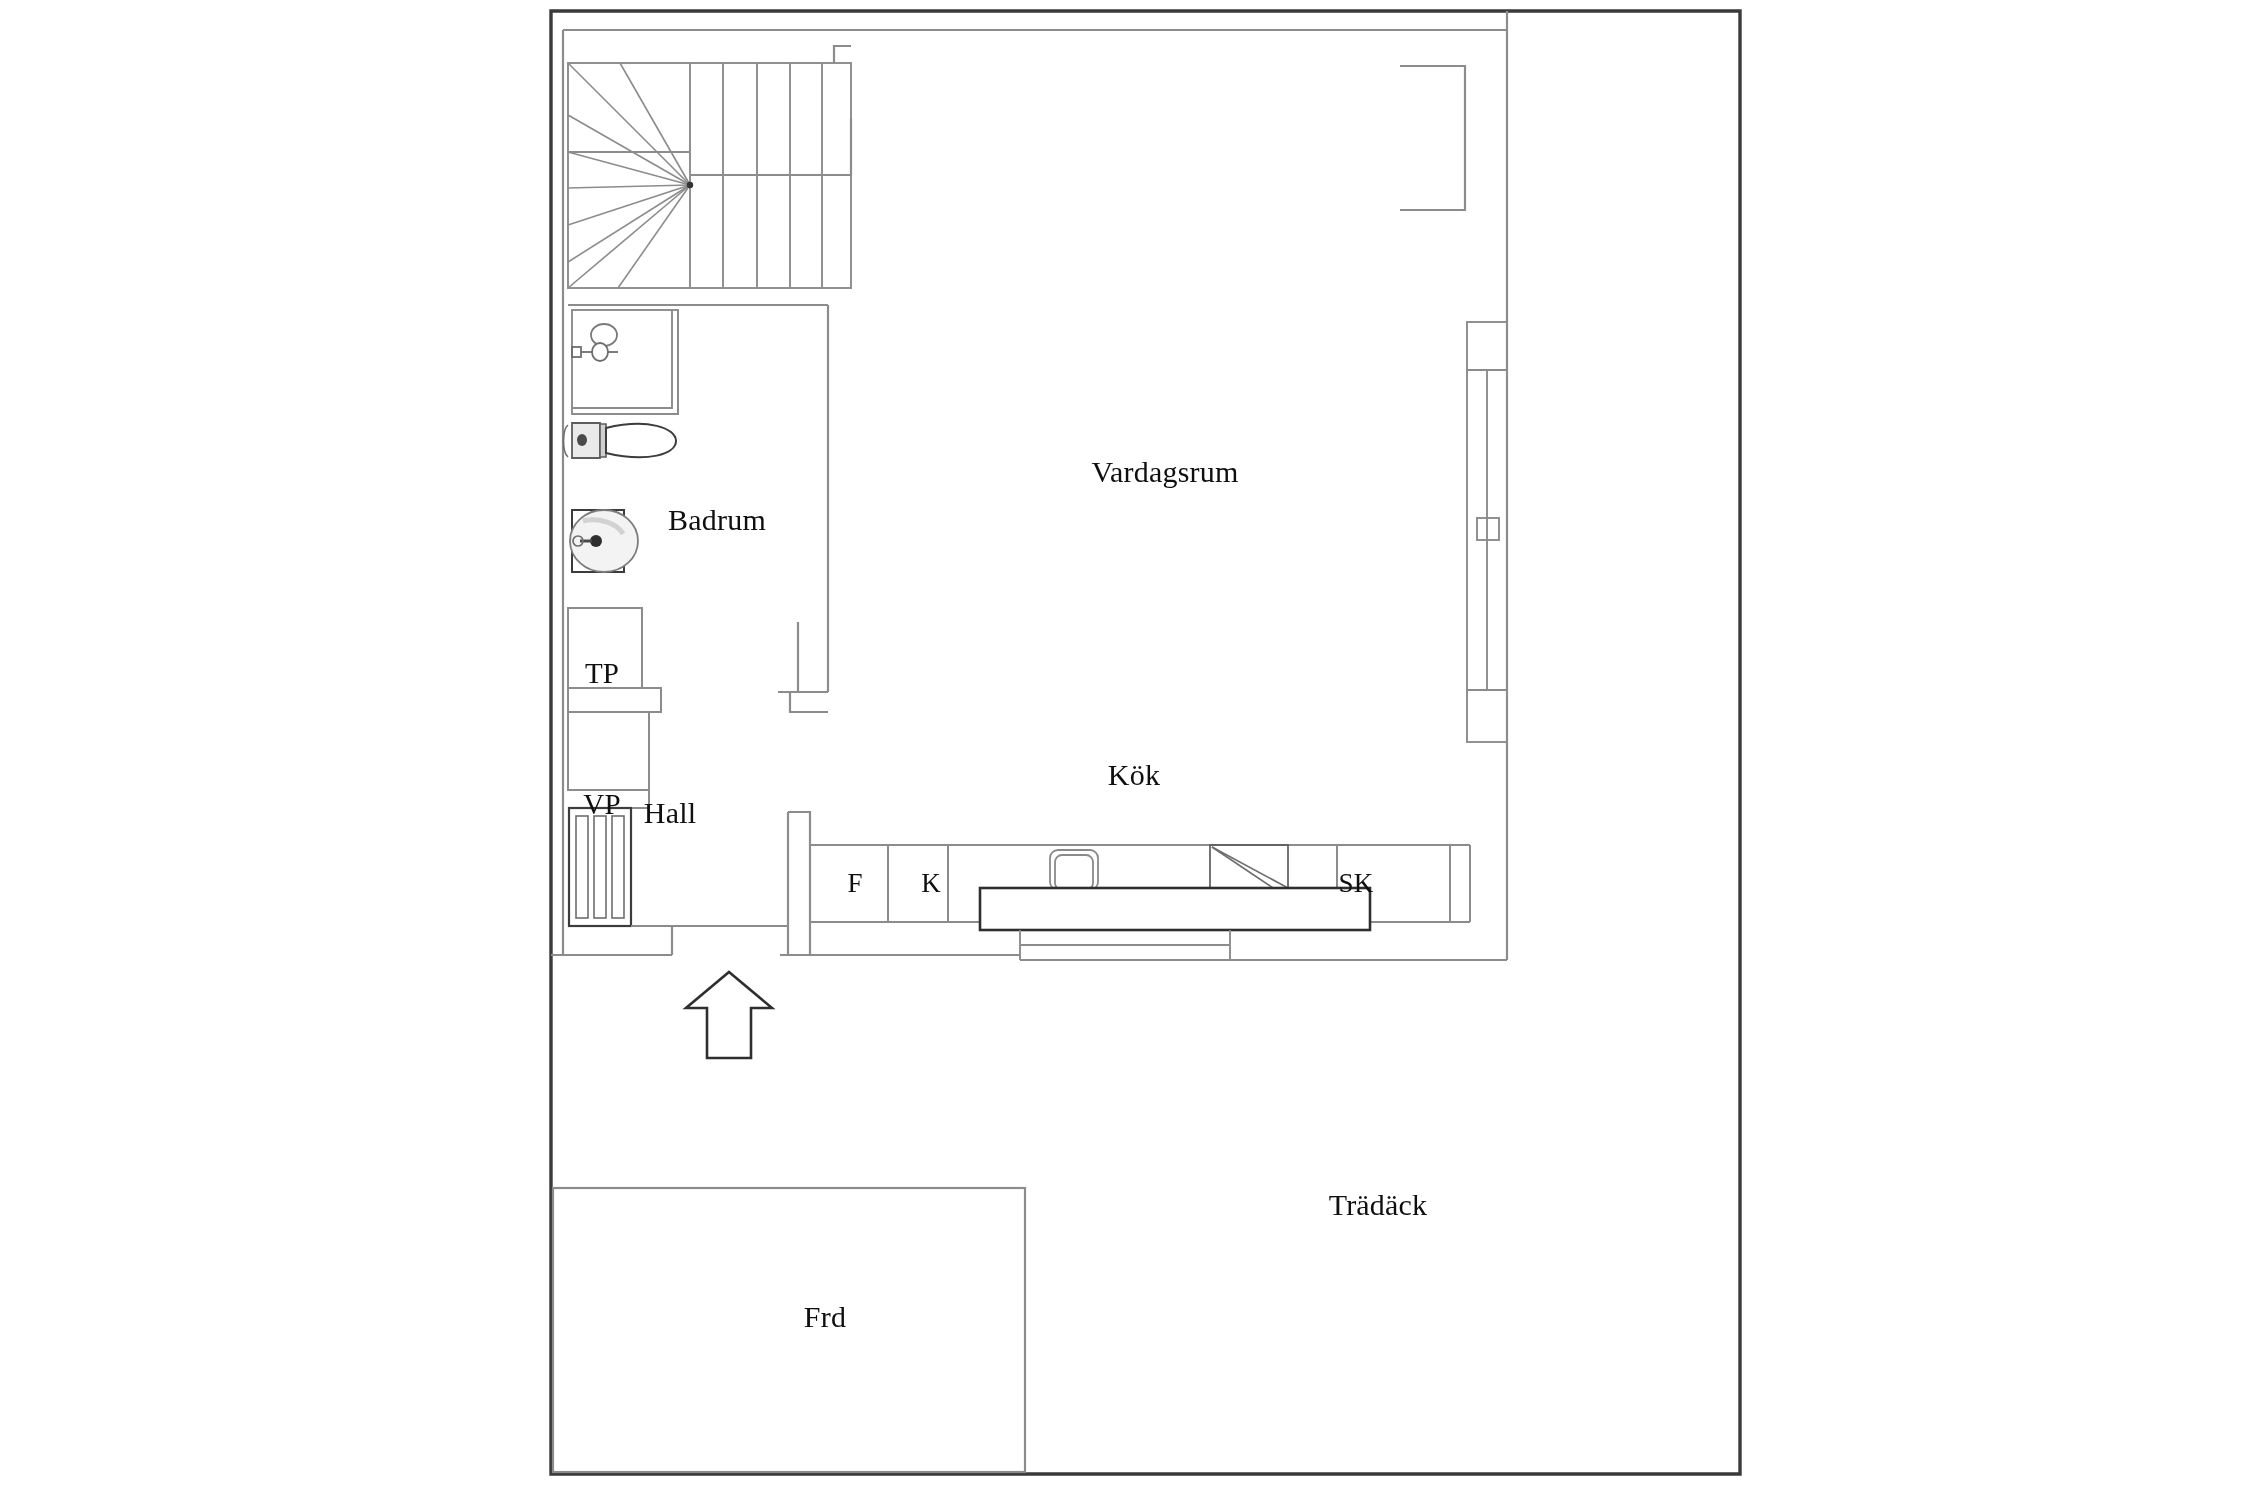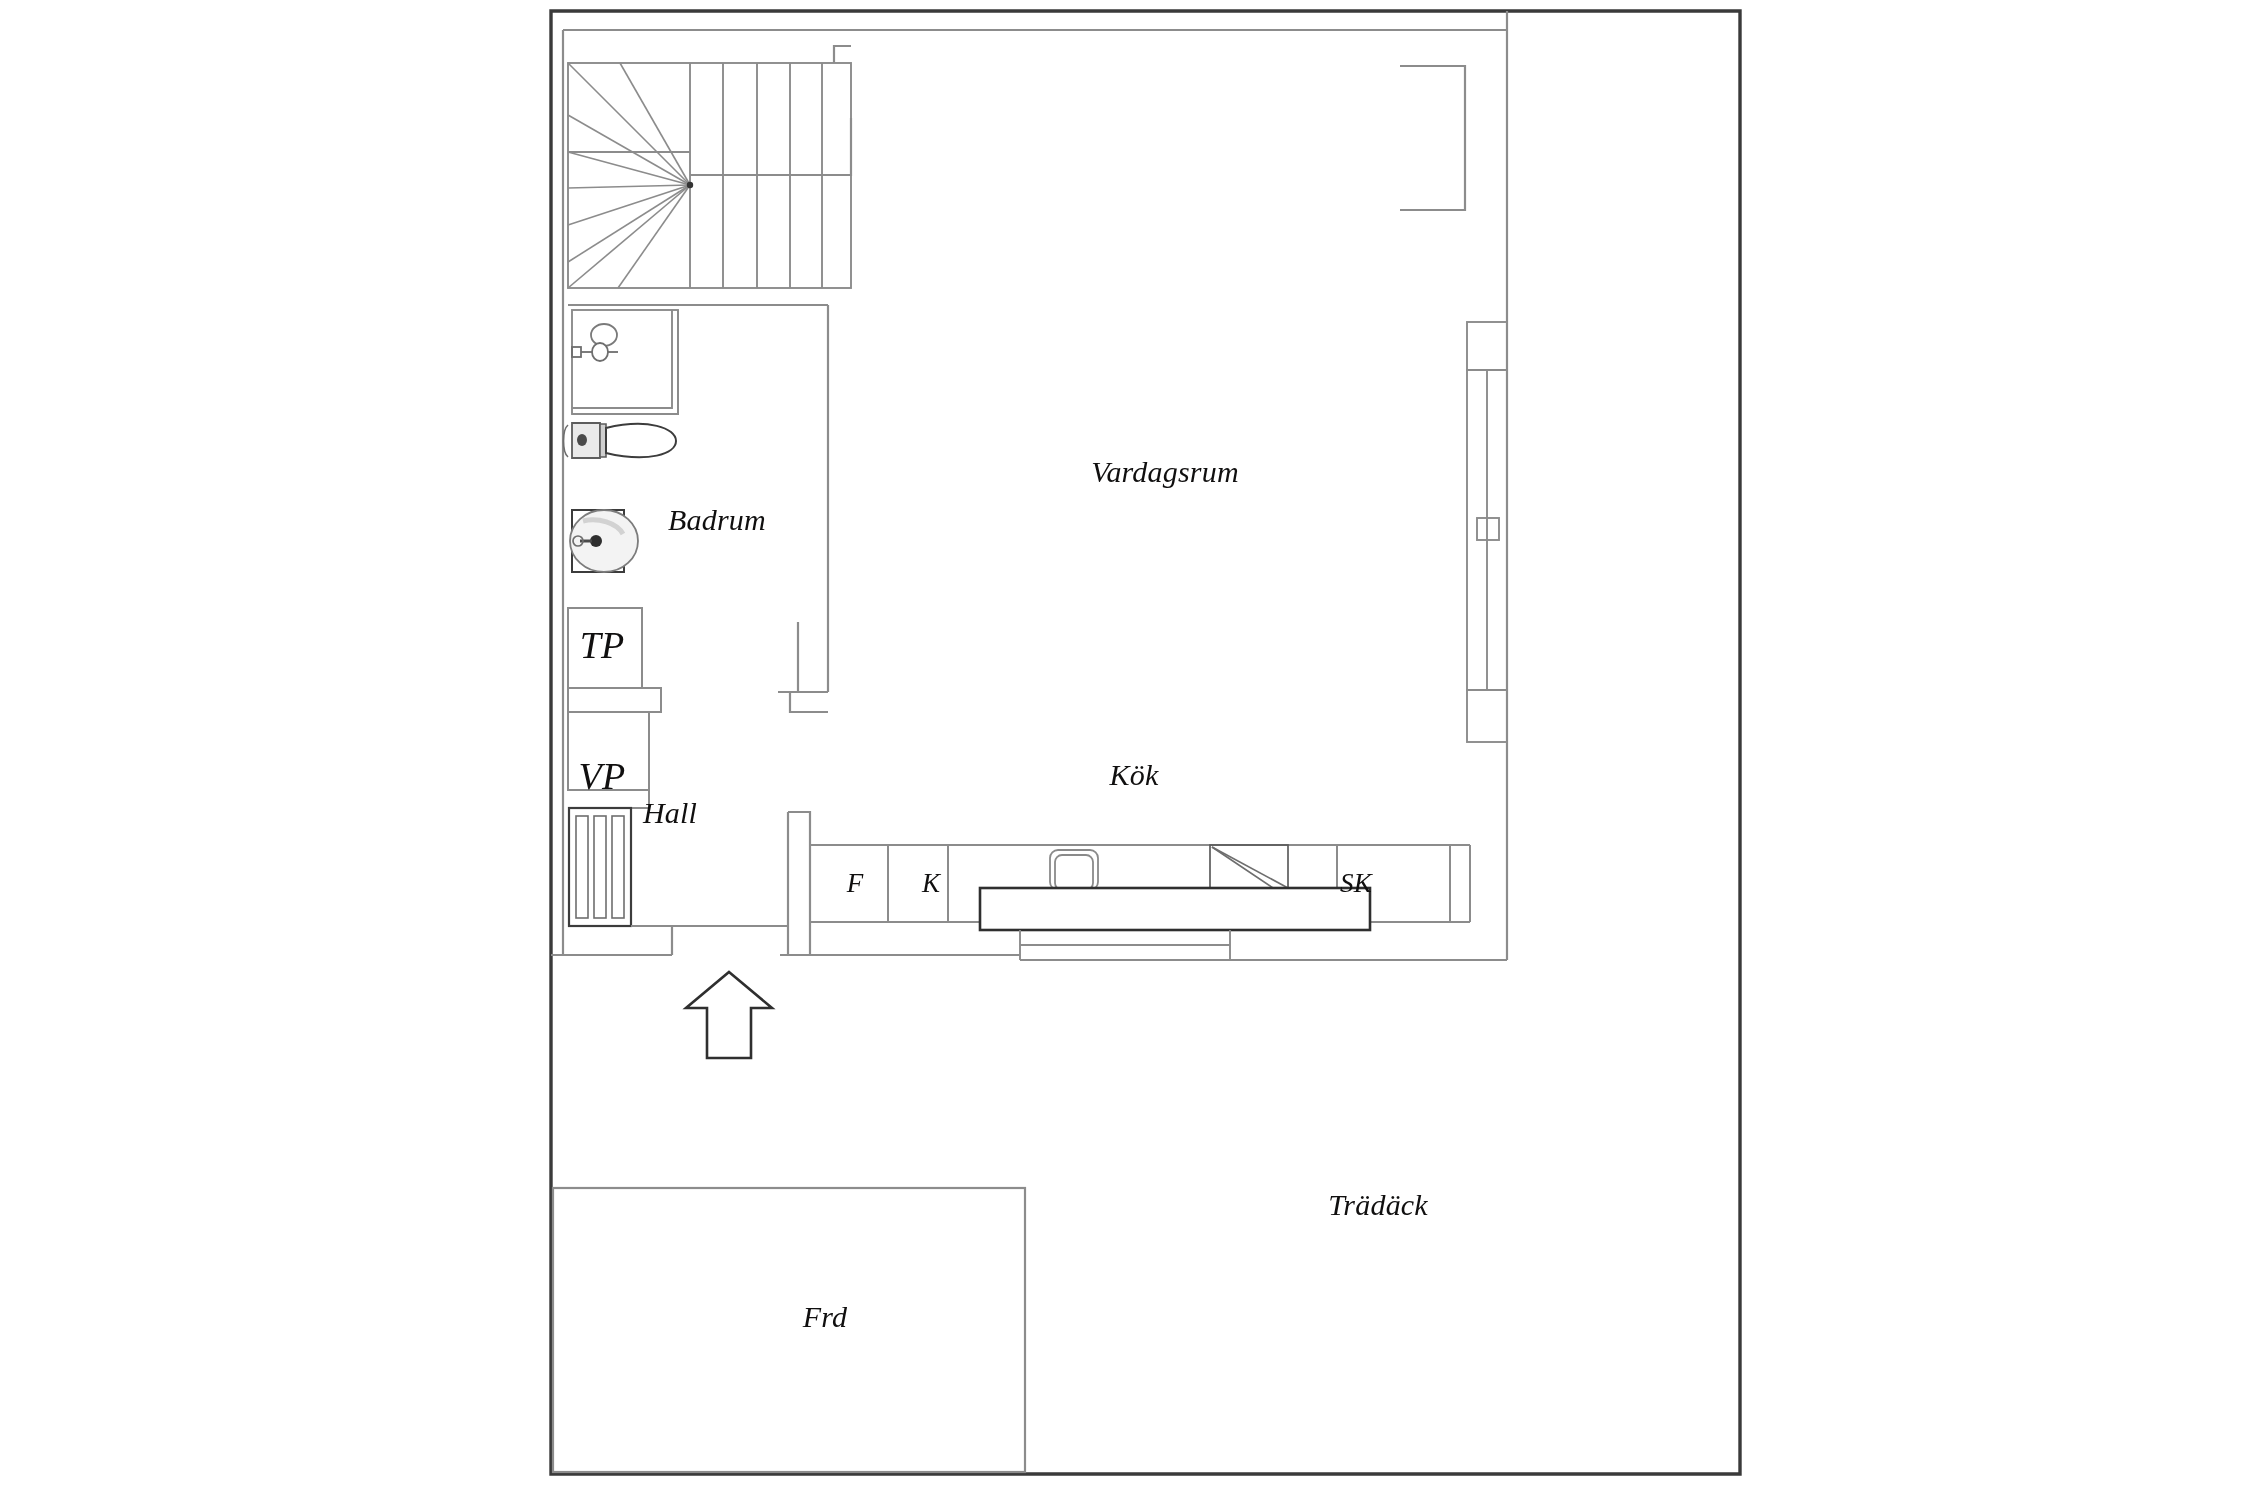--- a/index.html
+++ b/index.html
@@ -12,40 +12,39 @@
     width: 2250px;
     height: 1500px;
     font-family: "Liberation Serif", "DejaVu Serif", serif;
     overflow: hidden;
   }
   #plan-root {
     position: relative;
     width: 2250px;
     height: 1364px;
     background: #ffffff;
-    font-style: italic;
   }
   #plan-svg {
     position: absolute;
     left: 0;
     top: 0;
     width: 2250px;
     height: 1500px;
     display: block;
   }
   .room-label {
     position: absolute;
     font-family: "Liberation Serif", "DejaVu Serif", serif;
     color: #100f0f;
     white-space: nowrap;
     transform: translate(-50%, -50%);
     letter-spacing: 0.2px;
   }
   .label-lg { font-size: 30px; }
-  .label-md { font-size: 38px; }
+  .label-md { font-size: 29px; margin-top: 28px; }
   .label-sm { font-size: 27px; }
 </style>
 </head>
 <body>
 
 <div id="plan-root">
 
   <svg id="plan-svg" viewBox="0 0 2250 1500" xmlns="http://www.w3.org/2000/svg">
 
     <g fill="none" stroke="#3a3a3a" stroke-width="3.4">

